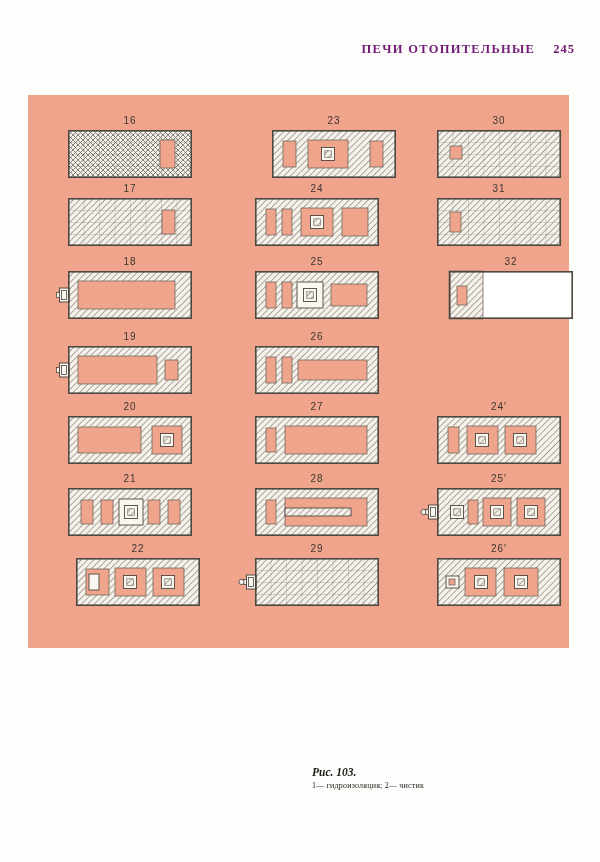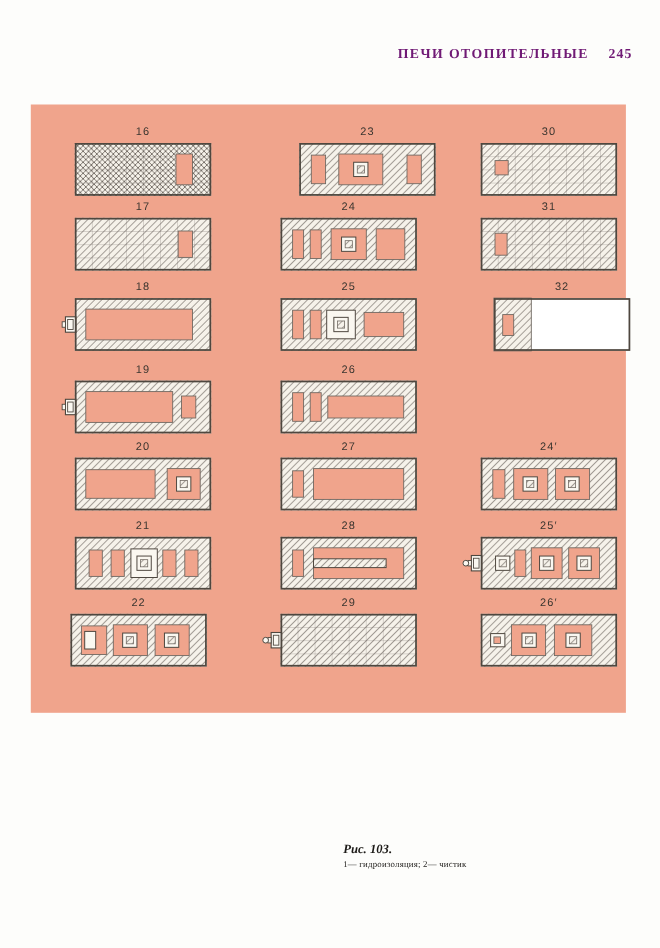--- a/index.html
+++ b/index.html
@@ -105,21 +105,21 @@
         <rect x="13" y="12" width="12" height="24" fill="#f0a48c" stroke="#6e6760" stroke-width="0.8"></rect>
         <rect x="33" y="12" width="12" height="24" fill="#f0a48c" stroke="#6e6760" stroke-width="0.8"></rect>
         <rect x="51" y="11" width="24" height="26" fill="#faf7f0" stroke="#4e473f" stroke-width="0.9"></rect>
         <rect x="56.5" y="17.5" width="13" height="13" fill="#faf7f0" stroke="#4e473f" stroke-width="0.9"></rect>
         <rect x="59.8" y="20.8" width="6.5" height="6.5" fill="url(#hatchD)" stroke="#6e6760" stroke-width="0.7"></rect>
         <rect x="80" y="12" width="12" height="24" fill="#f0a48c" stroke="#6e6760" stroke-width="0.8"></rect>
         <rect x="100" y="12" width="12" height="24" fill="#f0a48c" stroke="#6e6760" stroke-width="0.8"></rect>
         <rect x="0.8" y="0.8" width="122.4" height="46.4" fill="none" stroke="#4e473f" stroke-width="1.6"></rect>
       </svg>
     </div>
-    <div class="dcell" style="left: 36px; top: 447px;">
+    <div class="dcell" style="left: 48px; top: 447px;">
       <div class="dlabel">22</div>
       <svg width="124" height="48" viewBox="0 0 124 48" style="overflow: visible;">
         <rect fill="url(#hatchD)" x="0" y="0" width="124" height="48"></rect>
         <rect x="10" y="11" width="23" height="26" fill="#f0a48c" stroke="#6e6760" stroke-width="0.8"></rect>
         <rect x="13" y="16" width="10" height="16" fill="#faf7f0" stroke="#4e473f" stroke-width="0.9"></rect>
         <rect x="39" y="10" width="31" height="28" fill="#f0a48c" stroke="#6e6760" stroke-width="0.8"></rect>
         <rect x="47.5" y="17.5" width="13" height="13" fill="#faf7f0" stroke="#4e473f" stroke-width="0.9"></rect>
         <rect x="50.8" y="20.8" width="6.5" height="6.5" fill="url(#hatchD)" stroke="#6e6760" stroke-width="0.7"></rect>
         <rect x="77" y="10" width="31" height="28" fill="#f0a48c" stroke="#6e6760" stroke-width="0.8"></rect>
         <rect x="85.5" y="17.5" width="13" height="13" fill="#faf7f0" stroke="#4e473f" stroke-width="0.9"></rect>

